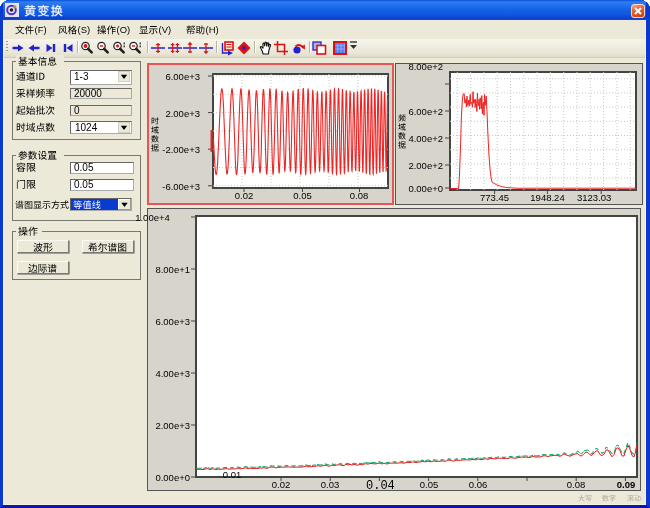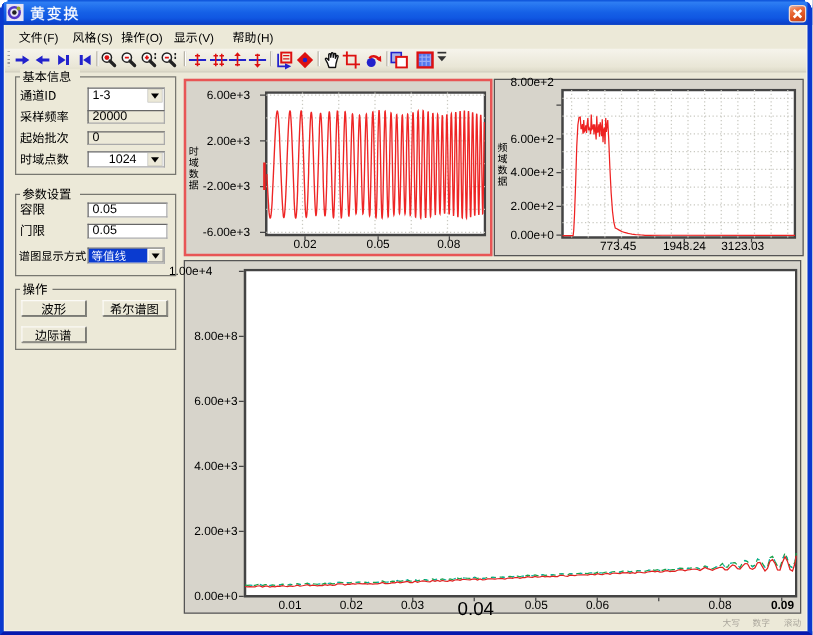--- a/index.html
+++ b/index.html
@@ -181,21 +181,21 @@
 <svg style="position:absolute;left:18px;top:223.7px;overflow:visible" width="22" height="14" viewBox="0 -10.78 21.60 13.72">
     <path transform="translate(0.0,0.0)" d="M5.2 -7.3H7.4V-6.2H5.2ZM4.5 -7.8V-5.7H8.1V-7.8ZM4.1 -4.7H5.4V-3.6H4.1ZM7.2 -4.7H8.5V-3.6H7.2ZM1.6 -8.2V-6.3H0.5V-5.6H1.6V-3.4C1.1 -3.3 0.7 -3.1 0.4 -3L0.5 -2.3L1.6 -2.7V-0.1C1.6 0 1.5 0.1 1.4 0.1C1.3 0.1 1 0.1 0.7 0.1C0.8 0.3 0.9 0.6 0.9 0.7C1.4 0.7 1.7 0.7 2 0.6C2.2 0.5 2.3 0.3 2.3 -0.1V-3L3.2 -3.3L3.1 -4L2.3 -3.7V-5.6H3.2V-6.3H2.3V-8.2ZM5.9 -3V-2.3H3.4V-1.7H5.5C4.8 -1 3.7 -0.3 2.7 -0C2.9 0.1 3.1 0.4 3.2 0.6C4.2 0.2 5.2 -0.5 5.9 -1.3V0.8H6.6V-1.3C7.3 -0.6 8.2 0.1 9 0.5C9.1 0.3 9.3 0 9.5 -0.1C8.6 -0.4 7.7 -1 7.1 -1.7H9.3V-2.3H6.6V-3H9.1V-5.2H6.6V-3H6V-5.2H3.5V-3Z" fill="#000"></path>
     <path transform="translate(9.8,0.0)" d="M5.2 -8.1C4.7 -6.7 3.9 -5.3 3 -4.3C3.2 -4.2 3.4 -4 3.6 -3.8C4.1 -4.4 4.5 -5.1 5 -5.9H5.6V0.8H6.4V-1.6H9.3V-2.3H6.4V-3.8H9.2V-4.5H6.4V-5.9H9.4V-6.6H5.3C5.5 -7 5.7 -7.5 5.9 -7.9ZM2.8 -8.2C2.2 -6.7 1.3 -5.2 0.4 -4.3C0.5 -4.1 0.7 -3.7 0.8 -3.5C1.1 -3.9 1.4 -4.3 1.8 -4.7V0.8H2.5V-5.9C2.9 -6.5 3.2 -7.3 3.5 -8Z" fill="#000"></path>
   </svg>
 <svg style="position:absolute;left:16px;top:69.2px;overflow:visible" width="31" height="14" viewBox="0 -10.78 31.21 13.72">
     <path transform="translate(0.0,0.0)" d="M0.6 -7.4C1.2 -6.9 2 -6.2 2.3 -5.7L2.8 -6.2C2.5 -6.7 1.7 -7.4 1.1 -7.8ZM2.5 -4.6H0.4V-3.9H1.8V-1.1C1.4 -0.9 0.9 -0.5 0.4 0.1L0.8 0.7C1.3 0 1.8 -0.5 2.2 -0.5C2.4 -0.5 2.7 -0.2 3.1 0C3.8 0.4 4.6 0.6 5.8 0.6C6.9 0.6 8.6 0.5 9.3 0.5C9.3 0.3 9.4 -0.1 9.5 -0.3C8.5 -0.2 7 -0.1 5.8 -0.1C4.8 -0.1 3.9 -0.1 3.3 -0.5C2.9 -0.8 2.7 -1 2.5 -1.1ZM3.6 -7.9V-7.3H7.7C7.3 -7 6.8 -6.7 6.3 -6.4C5.8 -6.7 5.3 -6.9 4.9 -7L4.4 -6.6C5 -6.4 5.7 -6.1 6.3 -5.8H3.6V-0.7H4.3V-2.3H5.9V-0.7H6.6V-2.3H8.3V-1.4C8.3 -1.3 8.2 -1.3 8.1 -1.3C8 -1.3 7.6 -1.3 7.1 -1.3C7.2 -1.1 7.3 -0.9 7.3 -0.7C8 -0.7 8.4 -0.7 8.7 -0.8C8.9 -0.9 9 -1.1 9 -1.4V-5.8H7.7C7.5 -5.9 7.3 -6 7 -6.2C7.7 -6.5 8.5 -7 9 -7.6L8.5 -7.9L8.4 -7.9ZM8.3 -5.2V-4.3H6.6V-5.2ZM4.3 -3.8H5.9V-2.9H4.3ZM4.3 -4.3V-5.2H5.9V-4.3ZM8.3 -3.8V-2.9H6.6V-3.8Z" fill="#000"></path>
     <path transform="translate(9.8,0.0)" d="M0.6 -7.5C1.1 -7 1.8 -6.3 2 -5.8L2.6 -6.3C2.3 -6.7 1.7 -7.4 1.2 -7.8ZM4.5 -3.6H7.7V-2.8H4.5ZM4.5 -2.3H7.7V-1.4H4.5ZM4.5 -4.9H7.7V-4.1H4.5ZM3.8 -5.5V-0.9H8.5V-5.5H6.1C6.2 -5.7 6.3 -6 6.5 -6.3H9.3V-6.9H7.4C7.7 -7.3 7.9 -7.7 8.2 -8L7.4 -8.2C7.3 -7.8 7 -7.3 6.7 -6.9H4.9L5.4 -7.2C5.3 -7.5 4.9 -7.9 4.7 -8.3L4.1 -8C4.3 -7.7 4.6 -7.2 4.7 -6.9H3V-6.3H5.6C5.6 -6.1 5.5 -5.8 5.4 -5.5ZM2.6 -4.7H0.5V-4H1.9V-1C1.4 -0.8 0.9 -0.4 0.4 0.1L0.9 0.7C1.4 0.1 1.9 -0.5 2.2 -0.5C2.5 -0.5 2.8 -0.2 3.2 0.1C3.9 0.5 4.7 0.6 5.9 0.6C6.8 0.6 8.5 0.5 9.2 0.5C9.2 0.2 9.3 -0.1 9.4 -0.3C8.5 -0.2 7 -0.1 5.9 -0.1C4.8 -0.1 4 -0.2 3.3 -0.5C3 -0.7 2.8 -0.9 2.6 -1Z" fill="#000"></path>
     <path transform="translate(19.6,0.0)" d="M1 0H1.9V-7.2H1Z" fill="#000"></path>
     <path transform="translate(22.5,0.0)" d="M1 0H2.8C5 0 6.2 -1.3 6.2 -3.6C6.2 -5.9 5 -7.2 2.8 -7.2H1ZM1.9 -0.7V-6.4H2.7C4.4 -6.4 5.2 -5.4 5.2 -3.6C5.2 -1.8 4.4 -0.7 2.7 -0.7Z" fill="#000"></path>
   </svg>
-<div class="abs" style="left:70px;top:70px;width:62px;height:27px;background:#fff;border:1px solid #666;border-right-color:#aaa;border-bottom-color:#aaa;box-sizing:border-box;font-size:10px;line-height:11px;padding-left:3px;color:#000;">1-3<svg style="position:absolute;right:1px;top:0;display:block" width="12" height="11" viewBox="0 0 12 11">
+<div class="abs" style="left:70px;top:70px;width:62px;height:15px;background:#fff;border:1px solid #666;border-right-color:#aaa;border-bottom-color:#aaa;box-sizing:border-box;font-size:10px;line-height:11px;padding-left:3px;color:#000;">1-3<svg style="position:absolute;right:1px;top:0;display:block" width="12" height="11" viewBox="0 0 12 11">
       <rect x="0" y="0" width="12" height="11" fill="#ece9d8"></rect>
       <rect x="0" y="0" width="12" height="11" fill="none" stroke="#999" stroke-width="1" opacity="0.6"></rect>
       <path d="M2.8 3.7h6.4L6 7.9z" fill="#000"></path>
     </svg></div>
 <svg style="position:absolute;left:16px;top:86.2px;overflow:visible" width="41" height="14" viewBox="0 -10.78 41.20 13.72">
     <path transform="translate(0.0,0.0)" d="M7.8 -6.8C7.5 -6 6.9 -5 6.4 -4.3L7 -4.1C7.5 -4.7 8.1 -5.6 8.6 -6.5ZM1.4 -6.1C1.8 -5.5 2.2 -4.8 2.3 -4.3L3 -4.6C2.9 -5.1 2.5 -5.8 2 -6.4ZM4 -6.5C4.3 -5.9 4.6 -5.1 4.7 -4.7L5.4 -4.9C5.3 -5.4 5 -6.1 4.7 -6.7ZM8.1 -8.1C6.4 -7.8 3.4 -7.6 0.9 -7.5C1 -7.3 1.1 -7 1.1 -6.8C3.6 -6.9 6.7 -7.1 8.7 -7.5ZM0.6 -3.7V-2.9H3.9C3 -1.8 1.6 -0.8 0.3 -0.2C0.5 -0.1 0.8 0.2 0.9 0.4C2.2 -0.2 3.5 -1.3 4.5 -2.5V0.8H5.3V-2.6C6.2 -1.3 7.6 -0.2 8.9 0.4C9.1 0.2 9.3 -0.1 9.5 -0.3C8.2 -0.8 6.7 -1.8 5.8 -2.9H9.2V-3.7H5.3V-4.6H4.5V-3.7Z" fill="#000"></path>
     <path transform="translate(9.8,0.0)" d="M4.3 -7.9C4.7 -7.4 5 -6.8 5.1 -6.4L5.8 -6.6C5.7 -7.1 5.3 -7.7 5 -8.2ZM8.1 -8.3C7.8 -7.7 7.5 -6.9 7.1 -6.4H3.9V-5.7H6.1V-4.3H4.2V-3.6H6.1V-2.3H3.5V-1.6H6.1V0.8H6.9V-1.6H9.3V-2.3H6.9V-3.6H8.8V-4.3H6.9V-5.7H9.1V-6.4H7.9C8.2 -6.8 8.5 -7.5 8.8 -8ZM1.8 -8.2V-6.3H0.5V-5.7H1.8C1.5 -4.3 0.9 -2.8 0.3 -1.9C0.4 -1.8 0.6 -1.4 0.7 -1.2C1.1 -1.8 1.5 -2.8 1.8 -3.7V0.8H2.5V-4.3C2.8 -3.8 3.1 -3.3 3.2 -2.9L3.7 -3.5C3.5 -3.8 2.8 -4.9 2.5 -5.2V-5.7H3.5V-6.3H2.5V-8.2Z" fill="#000"></path>
     <path transform="translate(19.6,0.0)" d="M6.9 -4.9C6.9 -1.5 6.7 -0.3 4.4 0.3C4.5 0.4 4.7 0.7 4.7 0.8C7.3 0.1 7.5 -1.3 7.5 -4.9ZM7.1 -0.8C7.8 -0.3 8.6 0.4 9 0.8L9.5 0.3C9.1 -0.1 8.2 -0.8 7.5 -1.2ZM4.2 -3.8C3.7 -1.7 2.6 -0.4 0.5 0.2C0.6 0.4 0.8 0.6 0.9 0.8C3.1 0 4.3 -1.4 4.8 -3.6ZM1.3 -3.9C1.1 -3.2 0.8 -2.4 0.4 -1.9C0.5 -1.9 0.8 -1.7 0.9 -1.6C1.3 -2.1 1.7 -2.9 1.9 -3.8ZM5.3 -6V-1.3H6V-5.4H8.4V-1.4H9V-6H7.3L7.7 -7H9.3V-7.7H5.1V-7H6.9C6.9 -6.7 6.7 -6.3 6.6 -6ZM1.1 -7.4V-5.2H0.4V-4.5H2.4V-1.5H3.1V-4.5H4.9V-5.2H3.3V-6.4H4.7V-7H3.3V-8.2H2.6V-5.2H1.7V-7.4Z" fill="#000"></path>
     <path transform="translate(29.4,0.0)" d="M8.1 -6.3C7.8 -5.9 7.2 -5.4 6.7 -5L7.3 -4.7C7.7 -5 8.3 -5.5 8.7 -5.9ZM0.5 -3.3 0.9 -2.7C1.6 -3 2.4 -3.5 3.1 -3.9L3 -4.4C2.1 -4 1.2 -3.6 0.5 -3.3ZM0.8 -5.9C1.4 -5.5 2 -5 2.3 -4.7L2.8 -5.2C2.5 -5.5 1.9 -6 1.3 -6.3ZM6.6 -4C7.3 -3.6 8.2 -3 8.6 -2.6L9.1 -3C8.7 -3.4 7.8 -4 7.2 -4.4ZM0.5 -2V-1.3H4.5V0.8H5.3V-1.3H9.3V-2H5.3V-2.8H4.5V-2ZM4.3 -8.1C4.4 -7.9 4.6 -7.6 4.7 -7.4H0.7V-6.7H4.3C4 -6.2 3.7 -5.8 3.5 -5.7C3.4 -5.5 3.2 -5.4 3.1 -5.4C3.2 -5.2 3.3 -4.9 3.3 -4.7C3.5 -4.8 3.7 -4.8 4.8 -4.9C4.3 -4.4 3.9 -4.1 3.7 -3.9C3.4 -3.6 3.1 -3.4 2.9 -3.4C3 -3.2 3.1 -2.9 3.1 -2.8C3.3 -2.9 3.7 -2.9 6.2 -3.2C6.4 -3 6.4 -2.8 6.5 -2.6L7.1 -2.9C6.9 -3.4 6.4 -4.1 5.9 -4.6L5.4 -4.3C5.6 -4.2 5.7 -3.9 5.9 -3.7L4.1 -3.6C5 -4.3 5.9 -5.1 6.7 -6L6.1 -6.4C5.9 -6.1 5.6 -5.8 5.4 -5.6L4.1 -5.5C4.4 -5.8 4.8 -6.2 5.1 -6.7H9.2V-7.4H5.6C5.4 -7.6 5.2 -8 5 -8.3Z" fill="#000"></path>
   </svg>
@@ -206,21 +206,21 @@
     <path transform="translate(19.6,0.0)" d="M1.8 -8.2V-6.3H0.5V-5.6H1.8V-3.4C1.3 -3.3 0.7 -3.1 0.3 -3L0.5 -2.3L1.8 -2.7V-0.1C1.8 -0 1.7 0 1.6 0C1.5 0 1.1 0 0.6 0C0.7 0.2 0.8 0.5 0.8 0.7C1.5 0.7 1.9 0.7 2.2 0.6C2.4 0.5 2.5 0.3 2.5 -0.1V-2.9L3.7 -3.3L3.6 -3.9L2.5 -3.6V-5.6H3.6V-6.3H2.5V-8.2ZM4.1 0.6C4.2 0.5 4.5 0.3 6.2 -0.5C6.2 -0.6 6.1 -0.9 6.1 -1.1L4.8 -0.6V-4.4H6.2V-5.1H4.8V-8.1H4.1V-0.8C4.1 -0.3 3.9 -0.1 3.7 -0C3.8 0.1 4 0.4 4.1 0.6ZM8.7 -6C8.3 -5.6 7.8 -5.1 7.3 -4.7V-8.1H6.5V-0.6C6.5 0.3 6.8 0.5 7.5 0.5C7.6 0.5 8.4 0.5 8.5 0.5C9.2 0.5 9.4 0.1 9.4 -1.2C9.2 -1.3 8.9 -1.4 8.7 -1.6C8.7 -0.5 8.7 -0.2 8.5 -0.2C8.3 -0.2 7.7 -0.2 7.6 -0.2C7.3 -0.2 7.3 -0.2 7.3 -0.6V-3.9C7.9 -4.4 8.7 -4.9 9.2 -5.5Z" fill="#000"></path>
     <path transform="translate(29.4,0.0)" d="M0.6 -7C1.2 -6.7 2.1 -6.1 2.5 -5.7L2.9 -6.3C2.5 -6.7 1.7 -7.2 1 -7.6ZM0.4 -0.7 1.1 -0.2C1.7 -1.1 2.4 -2.2 3 -3.2L2.5 -3.7C1.8 -2.6 1 -1.4 0.4 -0.7ZM4.4 -8.2C4.1 -6.7 3.6 -5.1 2.8 -4.2C3 -4.1 3.4 -3.9 3.5 -3.8C3.9 -4.3 4.3 -5 4.6 -5.8H8.2C8 -5.2 7.7 -4.4 7.5 -3.9C7.7 -3.9 7.9 -3.7 8.1 -3.6C8.4 -4.3 8.9 -5.4 9.1 -6.3L8.6 -6.6L8.4 -6.6H4.8C5 -7.1 5.1 -7.6 5.2 -8.1ZM5.6 -5.4V-4.8C5.6 -3.4 5.4 -1.2 2.4 0.3C2.5 0.4 2.8 0.6 2.9 0.8C4.8 -0.1 5.7 -1.4 6.1 -2.6C6.6 -1 7.5 0.1 8.9 0.7C9 0.5 9.3 0.2 9.4 0.1C7.7 -0.5 6.8 -2.1 6.3 -4C6.4 -4.3 6.4 -4.5 6.4 -4.7V-5.4Z" fill="#000"></path>
   </svg>
 <div class="abs" style="left:70px;top:105px;width:62px;height:11px;background:#ece9d8;border:1px solid #666;border-right-color:#aaa;border-bottom-color:#aaa;box-sizing:border-box;font-size:10px;line-height:9px;padding-left:3px;color:#000;">0</div>
 <svg style="position:absolute;left:16px;top:120.2px;overflow:visible" width="41" height="14" viewBox="0 -10.78 41.20 13.72">
     <path transform="translate(0.0,0.0)" d="M4.6 -4.4C5.2 -3.7 5.8 -2.6 6.1 -2L6.8 -2.4C6.5 -3 5.8 -4 5.3 -4.8ZM3.2 -3.9V-1.7H1.5V-3.9ZM3.2 -4.6H1.5V-6.7H3.2ZM0.8 -7.4V-0.2H1.5V-1H3.9V-7.4ZM7.5 -8.2V-6.3H4.3V-5.5H7.5V-0.3C7.5 -0.1 7.4 -0.1 7.2 -0.1C7 -0 6.3 -0 5.5 -0.1C5.6 0.1 5.7 0.5 5.8 0.7C6.8 0.7 7.4 0.7 7.7 0.5C8.1 0.4 8.2 0.2 8.2 -0.3V-5.5H9.4V-6.3H8.2V-8.2Z" fill="#000"></path>
     <path transform="translate(9.8,0.0)" d="M2.9 -1 3.1 -0.3C4 -0.6 5.3 -0.9 6.4 -1.3L6.4 -1.9C5.1 -1.6 3.8 -1.2 2.9 -1ZM4.1 -4.6H5.4V-2.9H4.1ZM3.5 -5.2V-2.3H5.9V-5.2ZM0.4 -1.3 0.6 -0.5C1.4 -0.9 2.4 -1.4 3.3 -1.9L3.1 -2.5L2.1 -2.1V-5.1H3V-5.8H2.1V-8.1H1.5V-5.8H0.4V-5.1H1.5V-1.8C1 -1.6 0.7 -1.4 0.4 -1.3ZM8.4 -5.2C8.2 -4.3 7.9 -3.4 7.5 -2.6C7.4 -3.6 7.3 -4.8 7.2 -6.1H9.3V-6.8H8.8L9.2 -7.2C9 -7.5 8.4 -7.9 8 -8.2L7.6 -7.8C8 -7.5 8.5 -7.1 8.8 -6.8H7.2L7.2 -8.2H6.5L6.5 -6.8H3.2V-6.1H6.5C6.6 -4.4 6.7 -2.9 7 -1.7C6.4 -1 5.7 -0.3 4.9 0.2C5.1 0.3 5.4 0.6 5.5 0.7C6.1 0.3 6.7 -0.3 7.2 -0.9C7.5 0.1 7.9 0.8 8.5 0.8C9.1 0.8 9.3 0.4 9.4 -1C9.3 -1 9 -1.2 8.9 -1.3C8.8 -0.3 8.8 0.1 8.6 0.1C8.2 0.1 7.9 -0.6 7.7 -1.6C8.3 -2.6 8.8 -3.8 9.1 -5Z" fill="#000"></path>
     <path transform="translate(19.6,0.0)" d="M2.3 -4.6H7.4V-2.8H2.3ZM3.3 -1.3C3.5 -0.6 3.5 0.2 3.5 0.7L4.3 0.6C4.3 0.1 4.2 -0.7 4 -1.3ZM5.4 -1.2C5.6 -0.6 5.9 0.2 6 0.7L6.8 0.5C6.6 0 6.3 -0.8 6 -1.4ZM7.4 -1.3C7.8 -0.7 8.4 0.2 8.6 0.7L9.3 0.4C9.1 -0.1 8.5 -1 8 -1.6ZM1.7 -1.5C1.4 -0.8 0.9 0 0.4 0.5L1.1 0.8C1.6 0.3 2.1 -0.6 2.4 -1.3ZM1.6 -5.3V-2.1H8.2V-5.3H5.2V-6.5H8.9V-7.2H5.2V-8.2H4.5V-5.3Z" fill="#000"></path>
     <path transform="translate(29.4,0.0)" d="M4.3 -8C4.2 -7.7 3.9 -7.1 3.6 -6.7L4.1 -6.5C4.3 -6.8 4.7 -7.3 5 -7.8ZM0.9 -7.8C1.1 -7.4 1.4 -6.8 1.5 -6.5L2 -6.7C1.9 -7.1 1.7 -7.6 1.4 -8ZM4 -2.5C3.8 -2 3.5 -1.6 3.1 -1.2C2.7 -1.4 2.4 -1.6 2 -1.8C2.1 -2 2.3 -2.3 2.4 -2.5ZM1.1 -1.5C1.6 -1.3 2.1 -1.1 2.6 -0.8C2 -0.4 1.2 -0 0.4 0.1C0.5 0.3 0.7 0.5 0.8 0.7C1.7 0.5 2.5 0.1 3.2 -0.5C3.5 -0.3 3.8 -0.1 4 0.1L4.5 -0.4C4.3 -0.6 4 -0.8 3.7 -0.9C4.2 -1.5 4.6 -2.2 4.9 -3L4.4 -3.2L4.3 -3.2H2.7L2.9 -3.7L2.3 -3.8C2.2 -3.6 2.1 -3.4 2 -3.2H0.7V-2.5H1.7C1.5 -2.2 1.3 -1.8 1.1 -1.5ZM2.5 -8.2V-6.4H0.5V-5.8H2.3C1.8 -5.2 1.1 -4.6 0.4 -4.3C0.5 -4.1 0.7 -3.9 0.8 -3.7C1.4 -4 2 -4.6 2.5 -5.2V-4H3.2V-5.3C3.7 -4.9 4.3 -4.5 4.5 -4.3L4.9 -4.8C4.7 -5 3.8 -5.5 3.4 -5.8H5.2V-6.4H3.2V-8.2ZM6.2 -8.2C5.9 -6.4 5.5 -4.8 4.7 -3.8C4.9 -3.7 5.2 -3.4 5.3 -3.3C5.5 -3.7 5.7 -4.1 5.9 -4.6C6.2 -3.6 6.4 -2.7 6.8 -2C6.3 -1 5.5 -0.3 4.4 0.2C4.6 0.4 4.8 0.7 4.8 0.8C5.8 0.3 6.6 -0.4 7.2 -1.3C7.7 -0.4 8.3 0.2 9 0.7C9.1 0.5 9.4 0.3 9.5 0.1C8.7 -0.3 8.1 -1 7.6 -1.9C8.1 -2.9 8.4 -4.2 8.6 -5.6H9.3V-6.3H6.5C6.6 -6.9 6.8 -7.5 6.8 -8ZM7.9 -5.6C7.8 -4.5 7.5 -3.5 7.2 -2.7C6.8 -3.6 6.5 -4.6 6.4 -5.6Z" fill="#000"></path>
   </svg>
-<div class="abs" style="left:70px;top:121px;width:62px;height:13px;background:#fff;border:1px solid #666;border-right-color:#aaa;border-bottom-color:#aaa;box-sizing:border-box;font-size:10px;line-height:11px;padding-left:16px;color:#000;">1024<svg style="position:absolute;right:1px;top:0;display:block" width="12" height="11" viewBox="0 0 12 11">
+<div class="abs" style="left:70px;top:121px;width:62px;height:13px;background:#fff;border:1px solid #666;border-right-color:#aaa;border-bottom-color:#aaa;box-sizing:border-box;font-size:10px;line-height:11px;padding-left:4px;color:#000;">1024<svg style="position:absolute;right:1px;top:0;display:block" width="12" height="11" viewBox="0 0 12 11">
       <rect x="0" y="0" width="12" height="11" fill="#ece9d8"></rect>
       <rect x="0" y="0" width="12" height="11" fill="none" stroke="#999" stroke-width="1" opacity="0.6"></rect>
       <path d="M2.8 3.7h6.4L6 7.9z" fill="#000"></path>
     </svg></div>
 <svg style="position:absolute;left:16px;top:160.2px;overflow:visible" width="22" height="14" viewBox="0 -10.78 21.60 13.72">
     <path transform="translate(0.0,0.0)" d="M3.2 -6.2C2.7 -5.5 1.8 -4.8 0.9 -4.3C1 -4.2 1.3 -3.9 1.4 -3.8C2.3 -4.3 3.3 -5.1 3.9 -6ZM5.8 -5.8C6.7 -5.2 7.8 -4.4 8.3 -3.8L8.8 -4.3C8.3 -4.9 7.1 -5.7 6.2 -6.2ZM4.9 -5.3C3.9 -3.9 2.2 -2.7 0.4 -2C0.5 -1.8 0.7 -1.6 0.8 -1.4C1.3 -1.6 1.7 -1.8 2.2 -2V0.8H2.9V0.5H6.9V0.8H7.7V-2.1C8.1 -1.9 8.5 -1.7 8.9 -1.5C9 -1.7 9.2 -2 9.4 -2.1C7.8 -2.8 6.4 -3.5 5.3 -4.8L5.5 -5ZM2.9 -0.2V-1.8H6.9V-0.2ZM2.9 -2.5C3.7 -3 4.4 -3.6 4.9 -4.3C5.6 -3.5 6.3 -3 7 -2.5ZM4.2 -8.1C4.4 -7.9 4.5 -7.6 4.6 -7.3H0.8V-5.5H1.5V-6.7H8.2V-5.5H9V-7.3H5.5C5.4 -7.6 5.2 -8 5 -8.3Z" fill="#000"></path>
     <path transform="translate(9.8,0.0)" d="M0.9 -7.8V0.8H1.6V-7.2H3C2.8 -6.5 2.5 -5.6 2.2 -4.9C2.9 -4.2 3.1 -3.5 3.1 -2.9C3.1 -2.6 3 -2.4 2.9 -2.3C2.8 -2.2 2.7 -2.2 2.6 -2.2C2.4 -2.2 2.2 -2.2 2 -2.2C2.1 -2 2.2 -1.7 2.2 -1.5C2.4 -1.5 2.7 -1.5 2.8 -1.6C3 -1.6 3.2 -1.6 3.4 -1.7C3.6 -1.9 3.7 -2.4 3.7 -2.9C3.7 -3.5 3.6 -4.2 2.9 -5C3.2 -5.8 3.6 -6.8 3.8 -7.6L3.4 -7.9L3.3 -7.8ZM7.9 -5.4V-4.1H5.1V-5.4ZM7.9 -6H5.1V-7.2H7.9ZM4.3 0.8C4.5 0.7 4.8 0.5 6.8 0C6.8 -0.2 6.8 -0.5 6.8 -0.7L5.1 -0.2V-3.5H6C6.5 -1.5 7.4 -0 9 0.7C9.1 0.5 9.3 0.2 9.5 0.1C8.7 -0.2 8 -0.8 7.6 -1.5C8.1 -1.8 8.7 -2.2 9.2 -2.7L8.8 -3.2C8.4 -2.8 7.8 -2.4 7.2 -2C7 -2.5 6.8 -3 6.6 -3.5H8.7V-7.8H4.3V-0.5C4.3 -0.1 4.1 0.1 4 0.2C4.1 0.3 4.2 0.6 4.3 0.8Z" fill="#000"></path>
   </svg>
 <div class="abs" style="left:70px;top:162px;width:64px;height:12px;background:#fff;border:1px solid #666;border-right-color:#aaa;border-bottom-color:#aaa;box-sizing:border-box;font-size:10px;line-height:10px;padding-left:3px;color:#000;">0.05</div>
 <svg style="position:absolute;left:16px;top:177.2px;overflow:visible" width="22" height="14" viewBox="0 -10.78 21.60 13.72">
@@ -360,21 +360,21 @@
 <line x1="44.6" y1="119" x2="44.6" y2="122" stroke="#444" stroke-width="1"></line>
     <line x1="97.4" y1="119" x2="97.4" y2="122" stroke="#444" stroke-width="1"></line>
     <line x1="151.2" y1="119" x2="151.2" y2="122" stroke="#444" stroke-width="1"></line>
 <polyline points="0.0,116.5 8.5,116.5 9.0,112.0 9.6,100.0 10.5,75.0 11.4,45.0 12.3,28.0 13.2,22.0 14.2,21.7 14.8,30.9 15.3,30.9 15.9,27.2 16.4,34.9 17.0,24.1 17.5,33.3 18.1,32.3 18.6,28.2 19.2,34.3 19.7,27.5 20.3,22.4 20.8,32.3 21.4,30.4 21.9,31.4 22.5,35.3 23.0,19.7 23.6,31.3 24.1,30.6 24.7,27.5 25.2,35.5 25.8,27.4 26.3,31.7 26.9,39.6 27.4,21.1 28.0,33.6 28.5,33.4 29.1,27.4 29.6,37.4 30.2,25.8 30.7,29.7 31.3,36.9 31.8,23.5 32.4,41.8 32.9,32.0 33.5,30.0 34.0,43.3 34.6,22.4 35.1,33.5 36.2,24.0 37.0,40.0 37.8,60.0 38.9,82.0 40.0,97.0 41.1,106.0 42.2,110.5 43.5,111.0 45.0,111.9 46.5,112.7 48.0,113.4 49.5,113.9 51.0,114.3 52.5,114.7 54.0,115.0 55.5,115.3 57.0,115.5 58.5,115.7 60.0,115.8 61.5,115.9 63.0,116.0 64.5,116.1 66.0,116.2 67.5,116.2 69.0,116.3 80.0,116.2 186.0,116.2" fill="none" stroke="#ee2222" stroke-width="1"></polyline>
 </svg>
 <div class="abs num" style="left:470.5px;top:192px;width:48px;text-align:center;font-size:9.5px;">773.45</div>
 <div class="abs num" style="left:523.5px;top:192px;width:48px;text-align:center;font-size:9.5px;">1948.24</div>
 <div class="abs num" style="left:577px;top:192px;width:48px;text-align:left;font-size:9.5px;">3123.03</div>
 <div class="abs" style="left:147px;top:208px;width:494px;height:283px;background:#d7d4cb;border:1px solid #555;box-sizing:border-box;"></div>
 <div class="abs num" style="left:115px;top:212px;width:75px;text-align:center;font-size:9.5px;">1.00e+4</div>
-<div class="abs num" style="left:115px;top:264px;width:75px;text-align:right;font-size:9.5px;">8.00e+8</div>
+<div class="abs num" style="left:115px;top:264px;width:75px;text-align:right;font-size:9.5px;">8.00e+1</div>
 <div class="abs num" style="left:115px;top:316px;width:75px;text-align:right;font-size:9.5px;">6.00e+3</div>
 <div class="abs num" style="left:115px;top:368px;width:75px;text-align:right;font-size:9.5px;">4.00e+3</div>
 <div class="abs num" style="left:115px;top:420px;width:75px;text-align:right;font-size:9.5px;">2.00e+3</div>
 <div class="abs num" style="left:115px;top:472px;width:75px;text-align:right;font-size:9.5px;">0.00e+0</div>
 <svg class="abs" style="left:191px;top:215px" width="447" height="267" viewBox="-5 -1 447 267">
 <rect x="0" y="0" width="441" height="261" fill="#fff" stroke="#444" stroke-width="2"></rect>
 <line x1="85.0" y1="262" x2="85.0" y2="265" stroke="#444" stroke-width="1"></line>
     <line x1="134.2" y1="262" x2="134.2" y2="265" stroke="#444" stroke-width="1"></line>
     <line x1="183.4" y1="262" x2="183.4" y2="265" stroke="#444" stroke-width="1"></line>
     <line x1="232.6" y1="262" x2="232.6" y2="265" stroke="#444" stroke-width="1"></line>
@@ -386,24 +386,24 @@
     <line x1="-5" y1="1" x2="-1" y2="1" stroke="#444" stroke-width="1"></line>
     <line x1="-5" y1="53" x2="-1" y2="53" stroke="#444" stroke-width="1"></line>
     <line x1="-5" y1="105" x2="-1" y2="105" stroke="#444" stroke-width="1"></line>
     <line x1="-5" y1="157" x2="-1" y2="157" stroke="#444" stroke-width="1"></line>
     <line x1="-5" y1="209" x2="-1" y2="209" stroke="#444" stroke-width="1"></line>
     <line x1="-5" y1="261" x2="-1" y2="261" stroke="#444" stroke-width="1"></line>
 <polyline points="0,252.0 2,252.3 4,252.1 6,252.3 8,252.3 10,251.6 12,251.5 14,252.5 16,251.7 18,251.7 20,252.5 22,251.9 24,252.2 26,251.8 28,251.9 30,251.3 32,251.8 34,252.0 36,251.6 38,251.8 40,251.6 42,250.9 44,251.6 46,251.4 48,251.0 50,250.6 52,251.5 54,251.0 56,251.2 58,251.4 60,251.1 62,251.3 64,250.6 66,251.0 68,250.5 70,251.1 72,250.9 74,249.9 76,249.9 78,250.0 80,250.8 82,250.1 84,250.2 86,249.8 88,250.0 90,249.8 92,249.7 94,249.9 96,249.8 98,250.1 100,249.8 102,250.0 104,249.9 106,249.9 108,249.5 110,248.8 112,249.6 114,249.6 116,249.5 118,249.0 120,249.1 122,248.4 124,249.1 126,248.7 128,248.3 130,248.0 132,248.9 134,248.9 136,247.8 138,248.6 140,248.0 142,247.6 144,247.7 146,248.2 148,248.3 150,247.2 152,247.8 154,247.1 156,247.8 158,247.2 160,247.8 162,247.9 164,247.2 166,247.7 168,246.8 170,246.5 172,247.0 174,246.3 176,246.4 178,246.6 180,246.7 182,246.1 184,245.9 186,246.8 188,246.0 190,246.7 192,246.6 194,245.9 196,245.9 198,245.9 200,246.0 202,245.8 204,245.7 206,245.7 208,246.0 210,245.4 212,245.2 214,245.5 216,244.8 218,244.8 220,245.5 222,244.9 224,244.9 226,244.1 228,244.5 230,244.6 232,243.9 234,244.5 236,244.4 238,243.7 240,244.3 242,244.0 244,244.2 246,243.7 248,244.0 250,244.0 252,243.0 254,243.0 256,243.6 258,243.9 260,243.0 262,243.1 264,243.2 266,242.8 268,242.7 270,242.6 272,242.6 274,242.8 276,242.3 278,242.3 280,242.7 282,241.7 284,242.3 286,242.4 288,241.8 290,241.6 292,242.2 294,241.4 296,241.3 298,241.5 300,241.7 302,240.9 304,241.1 306,241.0 308,241.5 310,241.0 312,241.4 314,240.5 316,240.6 318,240.9 320,241.0 322,240.4 324,240.1 326,239.8 328,240.2 330,239.7 332,240.4 334,240.3 336,239.5 338,239.4 340,240.0 342,239.7 344,239.8 346,239.0 348,238.6 350,238.7 352,239.4 354,238.7 356,238.5 358,238.2 360,238.1 362,238.4 364,239.2 366,237.9 368,236.8 370,237.7 372,238.3 374,239.1 376,238.0 378,237.3 380,236.6 382,234.8 384,237.6 386,237.6 388,234.7 390,234.3 392,234.1 394,236.1 396,238.1 398,234.0 400,232.4 402,233.3 404,235.7 406,237.3 408,236.1 410,231.2 412,232.2 414,234.9 416,237.9 418,237.5 420,230.1 422,229.1 424,233.0 426,237.0 428,237.8 430,231.7 432,226.4 434,231.4 436,237.0 438,238.1 440,233.4 441,226.4" fill="none" stroke="#18a048" stroke-width="1" stroke-dasharray="4,3"></polyline>
 <polyline points="0,252.0 2,252.3 4,252.1 6,252.3 8,252.3 10,251.6 12,251.5 14,252.5 16,251.7 18,251.7 20,252.5 22,251.9 24,252.2 26,251.8 28,251.9 30,251.3 32,251.8 34,252.0 36,251.6 38,251.8 40,251.6 42,250.9 44,251.6 46,251.4 48,251.0 50,250.6 52,251.5 54,251.0 56,251.2 58,251.4 60,251.1 62,251.3 64,250.6 66,251.0 68,250.5 70,251.1 72,250.9 74,249.9 76,249.9 78,250.0 80,250.8 82,250.1 84,250.2 86,249.8 88,250.0 90,249.8 92,249.7 94,249.9 96,249.8 98,250.1 100,249.8 102,250.0 104,249.9 106,249.9 108,249.5 110,248.8 112,249.6 114,249.6 116,249.5 118,249.0 120,249.1 122,248.4 124,249.1 126,248.7 128,248.3 130,248.0 132,248.9 134,248.9 136,247.8 138,248.6 140,248.0 142,247.6 144,247.7 146,248.2 148,248.3 150,247.2 152,247.8 154,247.1 156,247.8 158,247.2 160,247.8 162,247.9 164,247.2 166,247.7 168,246.8 170,246.5 172,247.0 174,246.3 176,246.4 178,246.6 180,246.7 182,246.1 184,245.9 186,246.8 188,246.0 190,246.7 192,246.6 194,245.9 196,245.9 198,245.9 200,246.0 202,245.8 204,245.7 206,245.7 208,246.0 210,245.4 212,245.2 214,245.5 216,244.8 218,244.8 220,245.5 222,244.9 224,244.9 226,244.1 228,244.5 230,244.6 232,243.9 234,244.5 236,244.4 238,243.7 240,244.3 242,244.0 244,244.2 246,243.7 248,244.0 250,244.0 252,243.0 254,243.0 256,243.6 258,243.9 260,243.0 262,243.1 264,243.2 266,242.8 268,242.7 270,242.6 272,242.6 274,242.8 276,242.3 278,242.3 280,242.7 282,241.7 284,242.3 286,242.4 288,241.8 290,241.6 292,242.2 294,241.4 296,241.3 298,241.5 300,241.7 302,240.9 304,241.1 306,241.0 308,241.5 310,241.0 312,241.4 314,240.5 316,240.6 318,240.9 320,241.0 322,240.4 324,240.1 326,239.8 328,240.2 330,239.7 332,240.4 334,240.3 336,239.5 338,239.4 340,240.0 342,239.7 344,239.8 346,239.0 348,238.6 350,238.7 352,239.4 354,238.7 356,238.5 358,238.2 360,238.1 362,238.4 364,239.2 366,237.9 368,236.8 370,237.7 372,238.3 374,239.1 376,238.0 378,237.3 380,236.6 382,234.8 384,237.6 386,237.6 388,234.7 390,234.3 392,234.1 394,236.1 396,238.1 398,234.0 400,232.4 402,233.3 404,235.7 406,237.3 408,236.1 410,231.2 412,232.2 414,234.9 416,237.9 418,237.5 420,230.1 422,229.1 424,233.0 426,237.0 428,237.8 430,231.7 432,226.4 434,231.4 436,237.0 438,238.1 440,233.4 441,226.4" fill="none" stroke="#00b2a0" stroke-width="1" stroke-dasharray="2,6" stroke-dashoffset="4"></polyline>
 <polyline points="0,253.2 2,253.5 4,253.3 6,253.5 8,253.5 10,252.8 12,252.7 14,253.7 16,252.9 18,252.9 20,253.7 22,253.1 24,253.4 26,253.0 28,253.1 30,252.5 32,253.0 34,253.2 36,252.8 38,253.0 40,252.8 42,252.1 44,252.8 46,252.6 48,252.2 50,251.8 52,252.7 54,252.2 56,252.4 58,252.6 60,252.3 62,252.5 64,251.8 66,252.2 68,251.7 70,252.3 72,252.1 74,251.1 76,251.1 78,251.2 80,252.0 82,251.3 84,251.4 86,251.0 88,251.2 90,251.0 92,250.9 94,251.1 96,251.0 98,251.3 100,251.0 102,251.2 104,251.1 106,251.1 108,250.7 110,250.0 112,250.8 114,250.8 116,250.7 118,250.2 120,250.3 122,249.6 124,250.3 126,249.9 128,249.5 130,249.2 132,250.1 134,250.1 136,249.0 138,249.8 140,249.2 142,248.8 144,248.9 146,249.4 148,249.5 150,248.4 152,249.0 154,248.3 156,249.0 158,248.4 160,249.0 162,249.1 164,248.4 166,248.9 168,248.0 170,247.7 172,248.2 174,247.5 176,247.6 178,247.8 180,247.9 182,247.3 184,247.1 186,248.0 188,247.2 190,247.9 192,247.8 194,247.1 196,247.1 198,247.1 200,247.2 202,247.0 204,246.9 206,246.9 208,247.2 210,246.6 212,246.4 214,246.7 216,246.0 218,246.0 220,246.7 222,246.1 224,246.1 226,245.3 228,245.7 230,245.8 232,245.1 234,245.7 236,245.6 238,244.9 240,245.5 242,245.2 244,245.4 246,244.9 248,245.2 250,245.2 252,244.2 254,244.2 256,244.8 258,245.1 260,244.2 262,244.3 264,244.4 266,244.0 268,243.9 270,243.8 272,243.8 274,244.0 276,243.5 278,243.5 280,243.9 282,242.9 284,243.5 286,243.6 288,243.0 290,242.8 292,243.4 294,242.6 296,242.5 298,242.7 300,242.9 302,242.1 304,242.3 306,242.2 308,242.7 310,242.2 312,242.6 314,241.7 316,241.8 318,242.1 320,242.2 322,241.6 324,241.3 326,241.0 328,241.4 330,240.9 332,241.6 334,241.5 336,240.7 338,240.6 340,241.2 342,240.9 344,241.0 346,240.2 348,239.8 350,239.9 352,240.6 354,239.9 356,239.7 358,239.4 360,239.3 362,239.6 364,240.4 366,239.1 368,238.0 370,238.9 372,239.5 374,240.3 376,239.2 378,238.5 380,237.8 382,237.8 384,239.8 386,239.8 388,237.7 390,236.0 392,236.6 394,238.9 396,239.3 398,236.9 400,234.9 402,235.0 404,238.7 406,239.5 408,238.3 410,234.2 412,233.9 414,237.5 416,240.8 418,238.7 420,233.0 422,231.7 424,234.7 426,239.9 428,240.0 430,233.8 432,229.4 434,233.1 436,239.6 438,240.9 440,234.6 441,228.6" fill="none" stroke="#e02020" stroke-width="1"></polyline>
 </svg>
-<div class="abs num" style="left:218px;top:479px;width:28px;text-align:center;font-size:9.5px;">0.01</div>
+<div class="abs num" style="left:218px;top:469px;width:28px;text-align:center;font-size:9.5px;">0.01</div>
 <div class="abs num" style="left:267px;top:479px;width:28px;text-align:center;font-size:9.5px;">0.02</div>
 <div class="abs num" style="left:316px;top:479px;width:28px;text-align:center;font-size:9.5px;">0.03</div>
-<div class="abs num" style="left:366px;top:479px;width:28px;text-align:center;font-size:15px;">0.04</div>
+<div class="abs num" style="left:366px;top:479px;width:28px;text-align:center;font-size:12px;font-family:Liberation Mono, monospace;">0.04</div>
 <div class="abs num" style="left:415px;top:479px;width:28px;text-align:center;font-size:9.5px;">0.05</div>
 <div class="abs num" style="left:464px;top:479px;width:28px;text-align:center;font-size:9.5px;">0.06</div>
 <div class="abs num" style="left:513px;top:479px;width:28px;text-align:center;font-size:9.5px;margin-top:44px;">0.07</div>
 <div class="abs num" style="left:562px;top:479px;width:28px;text-align:center;font-size:9.5px;">0.08</div>
 <div class="abs num" style="left:612px;top:479px;width:28px;text-align:center;font-size:9.5px;font-weight:bold;">0.09</div>
 <svg style="position:absolute;left:578px;top:493.3px;overflow:visible" width="16" height="10" viewBox="0 -7.70 16.00 9.80">
     <path transform="translate(0.0,0.0)" d="M3.2 -5.9C3.2 -5.3 3.2 -4.6 3.1 -3.9H0.4V-3.3H3C2.8 -2 2.1 -0.6 0.3 0.1C0.4 0.2 0.6 0.4 0.7 0.5C2.4 -0.2 3.2 -1.6 3.5 -2.9C4.1 -1.3 5 -0.1 6.3 0.5C6.4 0.4 6.6 0.2 6.7 0.1C5.3 -0.5 4.4 -1.8 3.9 -3.3H6.6V-3.9H3.7C3.8 -4.6 3.8 -5.3 3.8 -5.9Z" fill="#a8a49a"></path>
     <path transform="translate(7.0,0.0)" d="M0.5 -5.5V-4.1H1.1V-5H5.9V-4.1H6.5V-5.5ZM0.6 -1.5V-1H4.6V-1.5ZM2.1 -4.9C1.9 -4 1.7 -2.9 1.5 -2.2H5.2C5.1 -0.9 4.9 -0.3 4.7 -0.1C4.6 -0 4.6 0 4.4 0C4.2 0 3.8 -0 3.3 -0C3.4 0.1 3.4 0.3 3.4 0.4C3.9 0.5 4.3 0.5 4.6 0.5C4.8 0.5 5 0.4 5.2 0.2C5.4 -0 5.6 -0.7 5.8 -2.5C5.8 -2.5 5.8 -2.7 5.8 -2.7H2.2L2.4 -3.6H5.6V-4.1H2.5L2.6 -4.8Z" fill="#a8a49a"></path>
   </svg>
 <svg style="position:absolute;left:601.5px;top:493.3px;overflow:visible" width="16" height="10" viewBox="0 -7.70 16.00 9.80">

